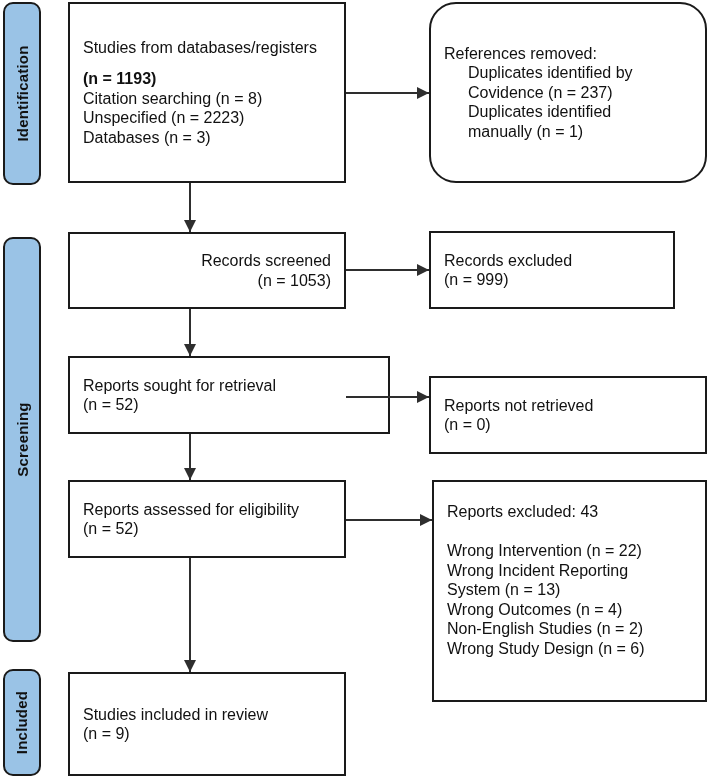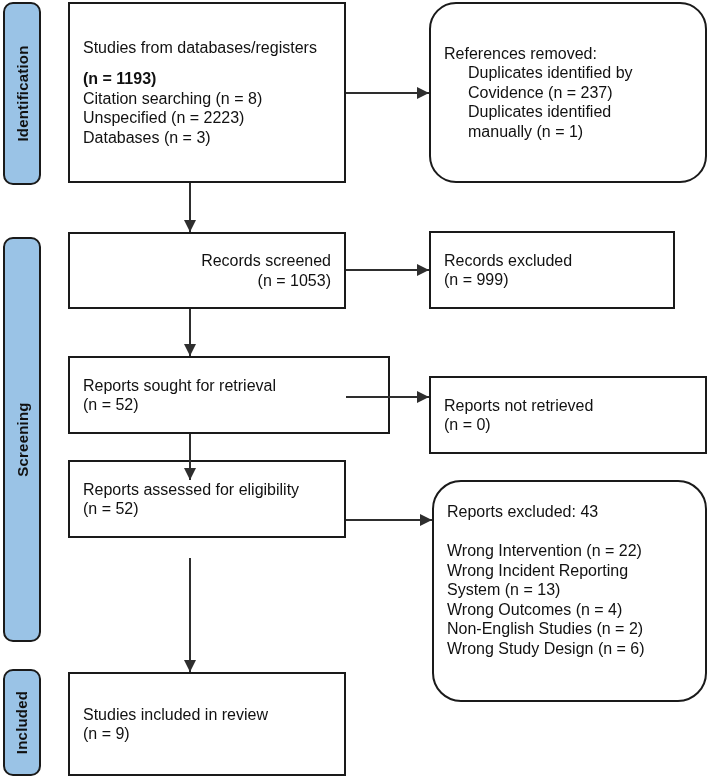--- a/index.html
+++ b/index.html
@@ -92,22 +92,22 @@
   #stage-identification { top: 2px;   height: 183px; }
   #stage-screening      { top: 237px; height: 405px; }
   #stage-included       { top: 669px; height: 107px; }
 
   #box-identified        { left: 68px;  top: 2px;   width: 278px; height: 181px; }
   #box-refs-removed      { left: 429px; top: 2px;   width: 278px; height: 181px; border-radius: 27px; }
   #box-screened          { left: 68px;  top: 232px; width: 278px; height: 77px; align-items: flex-end; }
   #box-records-excluded  { left: 429px; top: 231px; width: 246px; height: 78px; }
   #box-sought            { left: 68px;  top: 356px; width: 322px; height: 78px; }
   #box-not-retrieved     { left: 429px; top: 376px; width: 278px; height: 78px; }
-  #box-assessed          { left: 68px;  top: 460px; width: 278px; height: 78px; }
-  #box-reports-excluded  { left: 432px; top: 480px; width: 275px; height: 222px; border-radius: 29px; }
+  #box-assessed          { left: 68px;  top: 480px; width: 278px; height: 78px; }
+  #box-reports-excluded  { left: 432px; top: 480px; width: 275px; height: 222px; }
   #box-included          { left: 68px;  top: 672px; width: 278px; height: 104px; justify-content: center; }
 
   #arrow-v1 { left: 189px; top: 183px; height: 49px; }
   #arrow-v2 { left: 189px; top: 309px; height: 47px; }
   #arrow-v3 { left: 189px; top: 434px; height: 46px; }
   #arrow-v4 { left: 189px; top: 558px; height: 114px; }
   #arrow-h1 { left: 346px; top: 92px;  width: 83px; }
   #arrow-h2 { left: 346px; top: 269px; width: 83px; }
   #arrow-h3 { left: 346px; top: 396px; width: 83px; }
   #arrow-h4 { left: 346px; top: 519px; width: 86px; }

